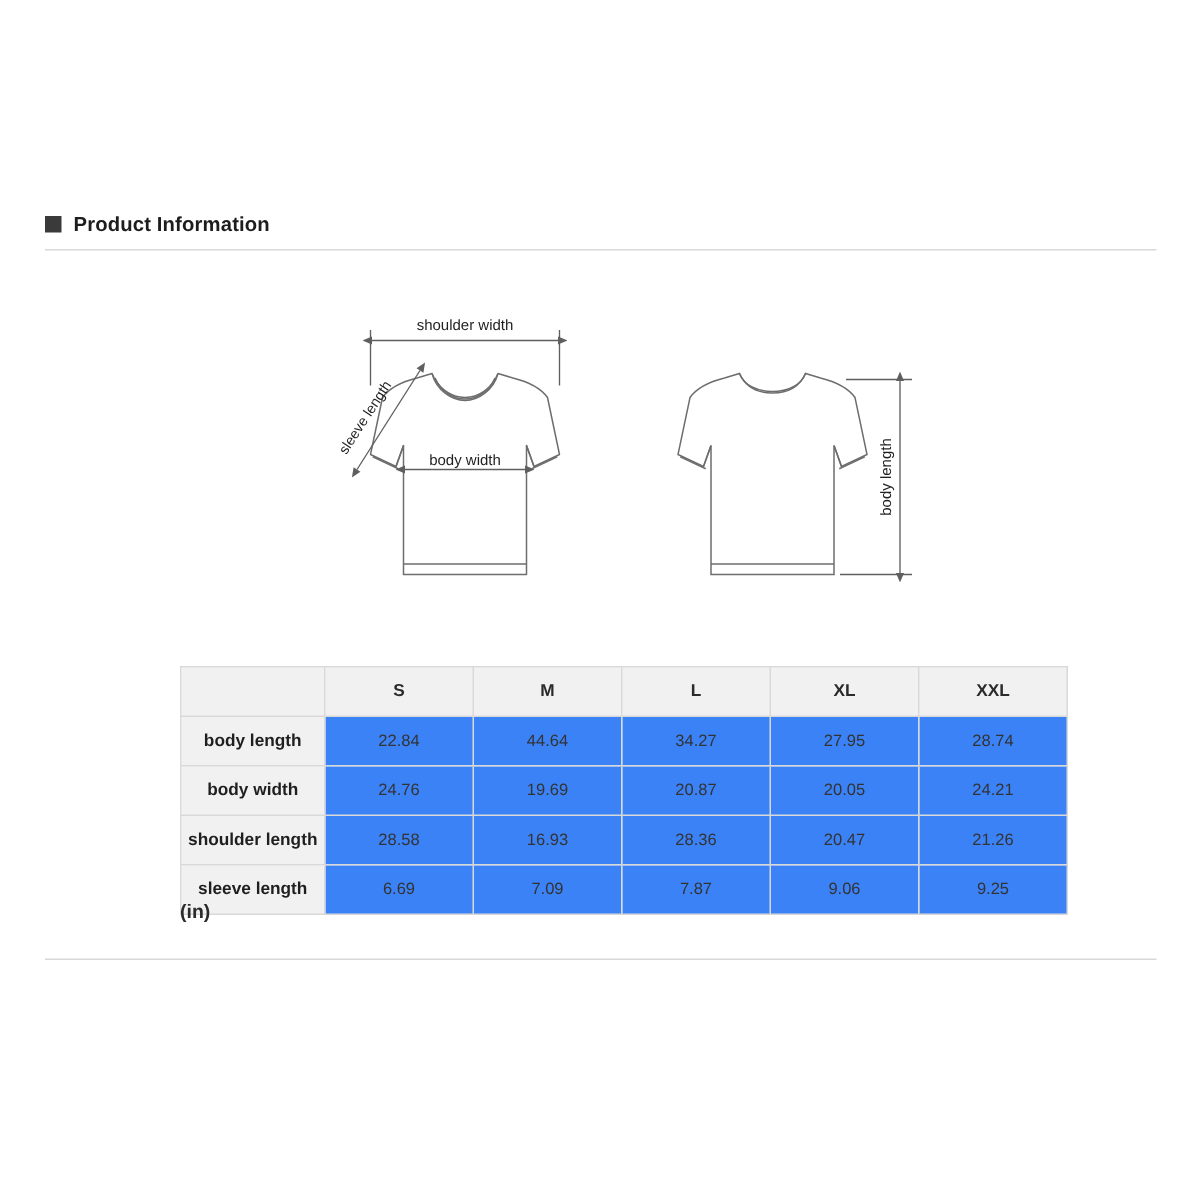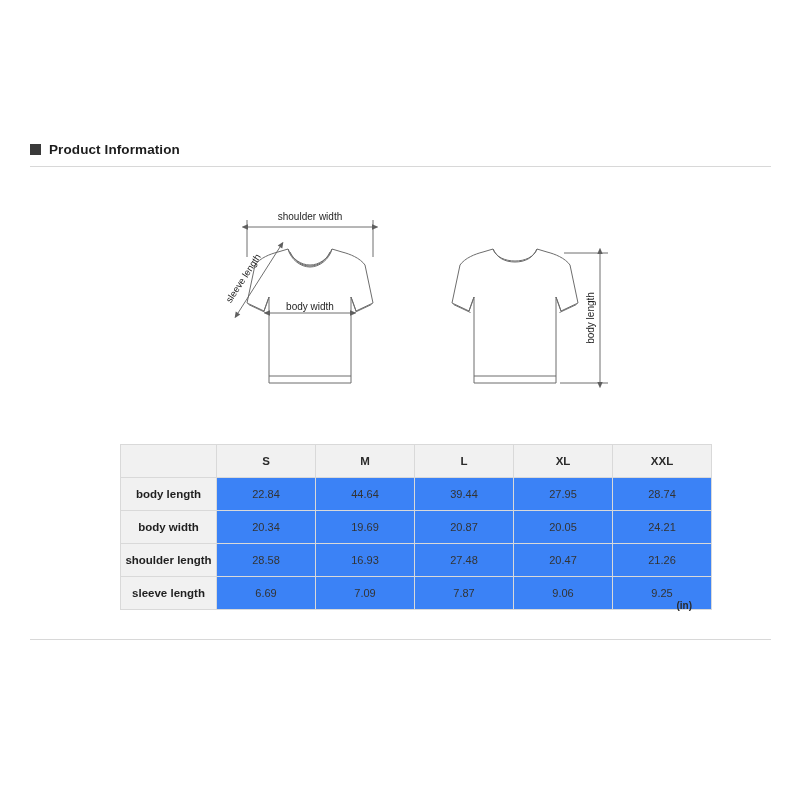--- a/index.html
+++ b/index.html
@@ -110,22 +110,22 @@
   .size-table td.val {
     background: #3b82f6;
     font-size: 11px;
     color: #333;
   }
   .unit-note {
     position: absolute;
     left: 120px;
     top: 600px;
     width: 572px;
-    text-align: right;
-    font-size: 10px;
+    text-align: left;
+    font-size: 13px;
     font-weight: bold;
     color: #2b2b2b;
   }
 </style>
 </head>
 <body>
 
 <div class="page">
 
   <div class="section-header">
@@ -238,37 +238,37 @@
         <th class="colhead">L</th>
         <th class="colhead">XL</th>
         <th class="colhead">XXL</th>
       </tr>
     </thead>
     <tbody>
       <tr>
         <th class="rowhead">body length</th>
         <td class="val">22.84</td>
         <td class="val">44.64</td>
-        <td class="val">39.44</td>
+        <td class="val">34.27</td>
         <td class="val">27.95</td>
         <td class="val">28.74</td>
       </tr>
       <tr>
         <th class="rowhead">body width</th>
-        <td class="val">20.34</td>
+        <td class="val">24.76</td>
         <td class="val">19.69</td>
         <td class="val">20.87</td>
         <td class="val">20.05</td>
         <td class="val">24.21</td>
       </tr>
       <tr>
         <th class="rowhead">shoulder length</th>
         <td class="val">28.58</td>
         <td class="val">16.93</td>
-        <td class="val">27.48</td>
+        <td class="val">28.36</td>
         <td class="val">20.47</td>
         <td class="val">21.26</td>
       </tr>
       <tr>
         <th class="rowhead">sleeve length</th>
         <td class="val">6.69</td>
         <td class="val">7.09</td>
         <td class="val">7.87</td>
         <td class="val">9.06</td>
         <td class="val">9.25</td>

